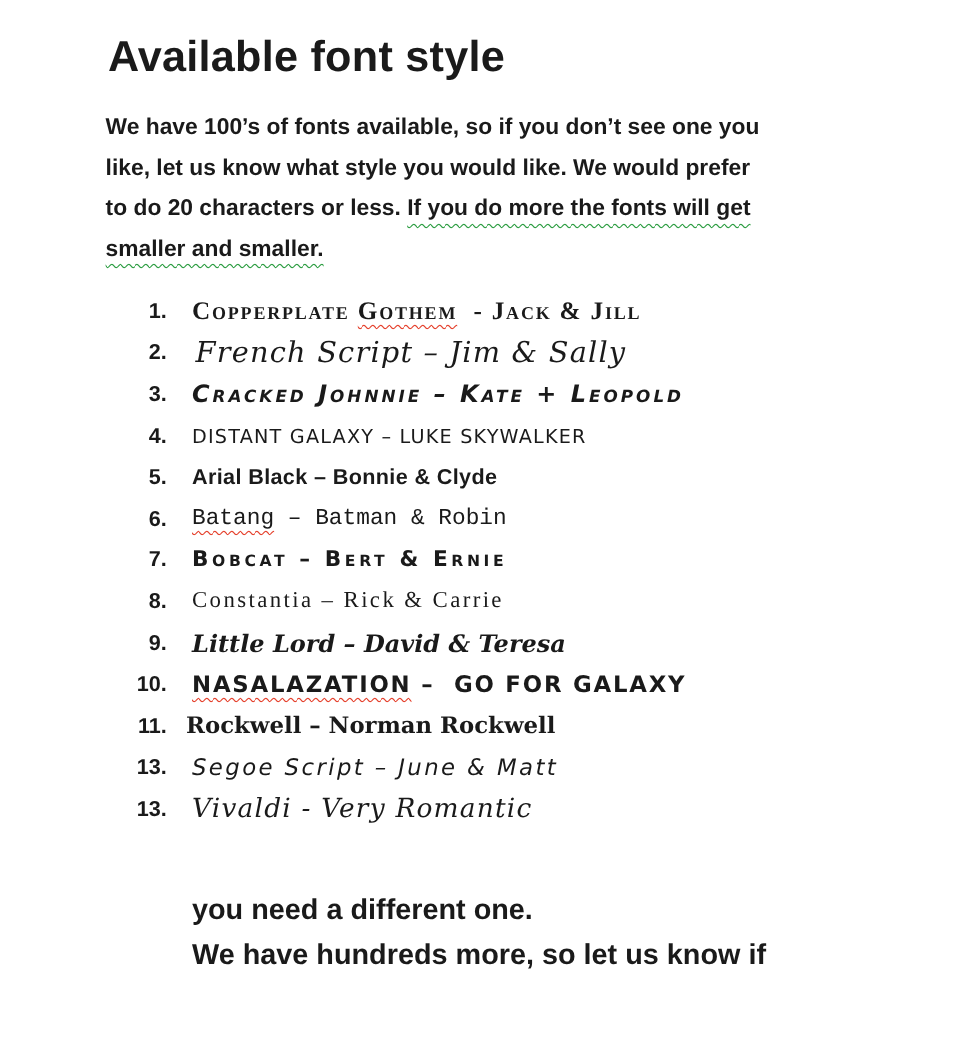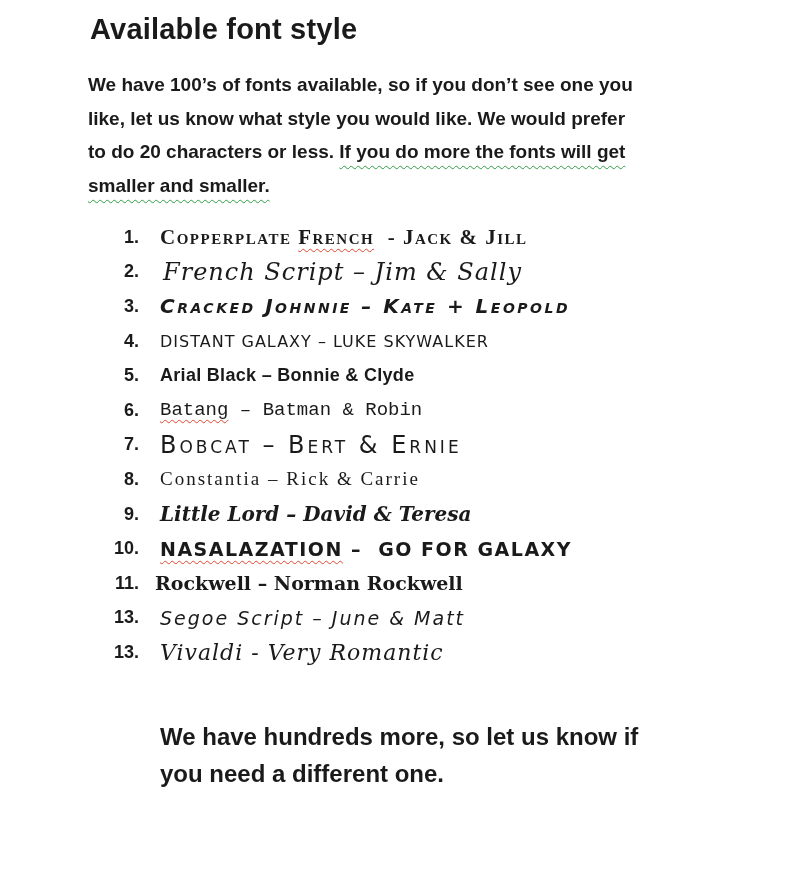--- a/index.html
+++ b/index.html
@@ -7,22 +7,22 @@
     position: relative;
     width: 803px;
     height: 870px;
     background: #ffffff;
     overflow: hidden;
     font-family: "Liberation Sans", sans-serif;
     color: var(--ink, #1a1a1a);
   }
   .title {
     margin: 0;
-    padding: 13px 0 0 90px;
-    font-size: 29px;
+    padding: 26px 0 0 90px;
+    font-size: 36px;
     font-weight: 700;
     letter-spacing: 0.2px;
   }
   .intro {
     margin: 22px 0 0 88px;
     font-size: 19px;
     font-weight: 700;
     line-height: 33.5px;
   }
   .iline { display: block; white-space: pre; }
@@ -53,21 +53,21 @@
   }
   .txt { margin-left: 21px; white-space: pre; }
 
   
   .f1  { font-family: "Liberation Serif", serif; font-variant: small-caps; font-weight: 700; font-size: 21px; letter-spacing: 1.5px; }
   .f2  { font-family: "DejaVu Serif", serif; font-style: italic; font-size: 24px; letter-spacing: 1px; margin-left: 24px; }
   .f3  { font-family: "DejaVu Sans", sans-serif; font-variant: small-caps; font-weight: 700; font-size: 20px; letter-spacing: 2.5px; font-style: italic; }
   .f4  { font-family: "DejaVu Sans", sans-serif; font-weight: 400; font-size: 16px; letter-spacing: 1px; }
   .f5  { font-family: Liberation Sans, sans-serif; font-weight: 900; font-size: 18px; letter-spacing: 0.3px; }
   .f6  { font-family: Liberation Mono, monospace; font-size: 19px; }
-  .f7  { font-family: "DejaVu Sans", sans-serif; font-variant: small-caps; font-weight: 400; font-size: 24px; letter-spacing: 3px; }
+  .f7  { font-family: "DejaVu Sans", sans-serif; font-variant: small-caps; font-weight: 700; font-size: 18px; letter-spacing: 3px; }
   .f8  { font-family: "Liberation Serif", serif; font-size: 19px; letter-spacing: 2px; }
   .f9  { font-family: "DejaVu Serif", serif; font-weight: 700; font-style: italic; font-size: 20px; }
   .f10 { font-family: "DejaVu Sans", sans-serif; font-weight: 700; font-size: 19px; letter-spacing: 1.5px; }
   .f11 { font-family: "DejaVu Serif", serif; font-weight: 700; font-size: 19px; margin-left: 16px; }
   .f12 { font-family: "DejaVu Sans", sans-serif; font-style: italic; font-size: 19px; letter-spacing: 2px; }
   .f13 { font-family: "DejaVu Serif", serif; font-style: italic; font-size: 22px; letter-spacing: 1px; }
 
   .footer {
     margin: 48px 0 0 160px;
     font-size: 24px;
@@ -87,21 +87,21 @@
     <span class="iline">We have 100’s of fonts available, so if you don’t see one you</span>
     <span class="iline"><span>like, let us know what style you would like. We would prefer</span></span>
     <span class="iline"><span>to do 20 characters or less. </span><span class="grammar">If you do more the fonts will get</span></span>
     <span class="iline"><span class="grammar">smaller and smaller.</span></span>
   </p>
 
   <div class="fontlist">
 
     <div class="row">
       <span class="num">1.</span>
-      <span class="txt f1"><span>Copperplate </span><span class="spell">French</span><span>  - Jack &amp; Jill</span></span>
+      <span class="txt f1"><span>Copperplate </span><span class="spell">Gothem</span><span>  - Jack &amp; Jill</span></span>
     </div>
 
     <div class="row">
       <span class="num">2.</span>
       <span class="txt f2"><span>French Script – Jim &amp; Sally</span><span></span></span>
     </div>
 
     <div class="row">
       <span class="num">3.</span>
       <span class="txt f3"><span>Cracked Johnnie – Kate + Leopold</span><span></span></span>
@@ -153,17 +153,17 @@
     </div>
 
     <div class="row">
       <span class="num">13.</span>
       <span class="txt f13"><span>Vivaldi - Very Romantic</span><span></span></span>
     </div>
 
   </div>
 
   <div class="footer">
+    <span class="fline">you need a different one.</span>
     <span class="fline">We have hundreds more, so let us know if</span>
-    <span class="fline">you need a different one.</span>
   </div>
 
 </div>
 
 </body></html>

